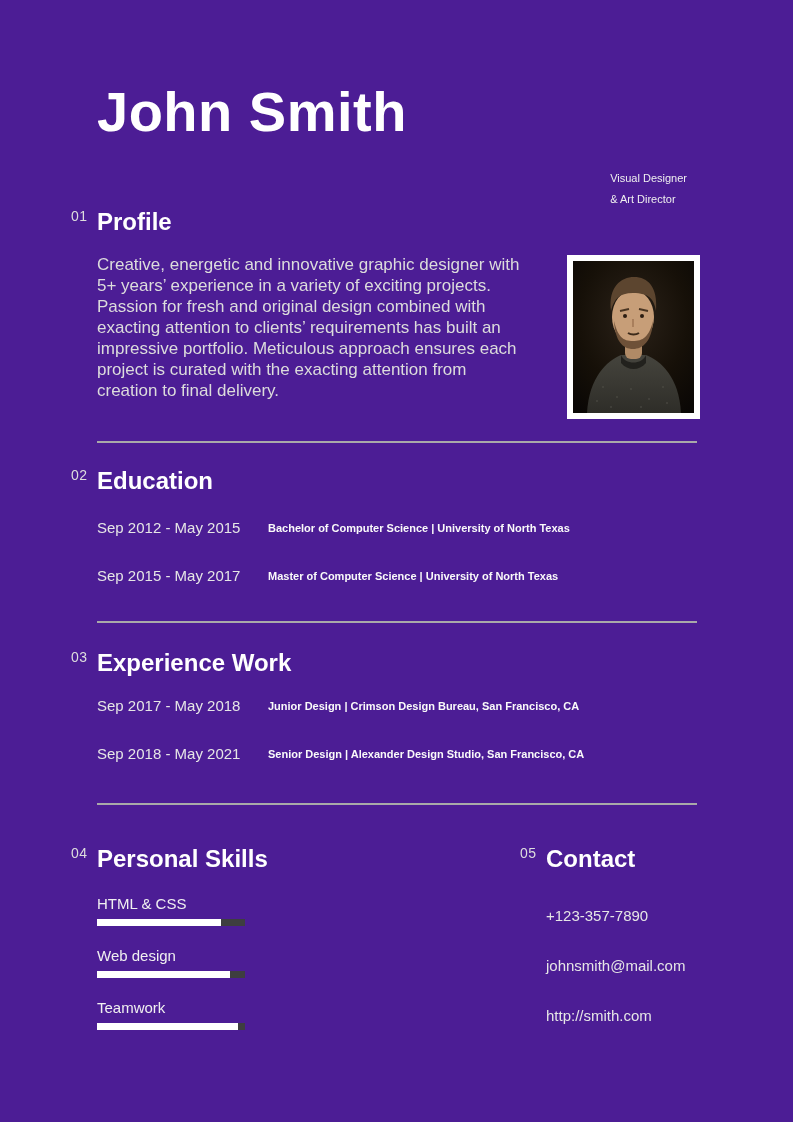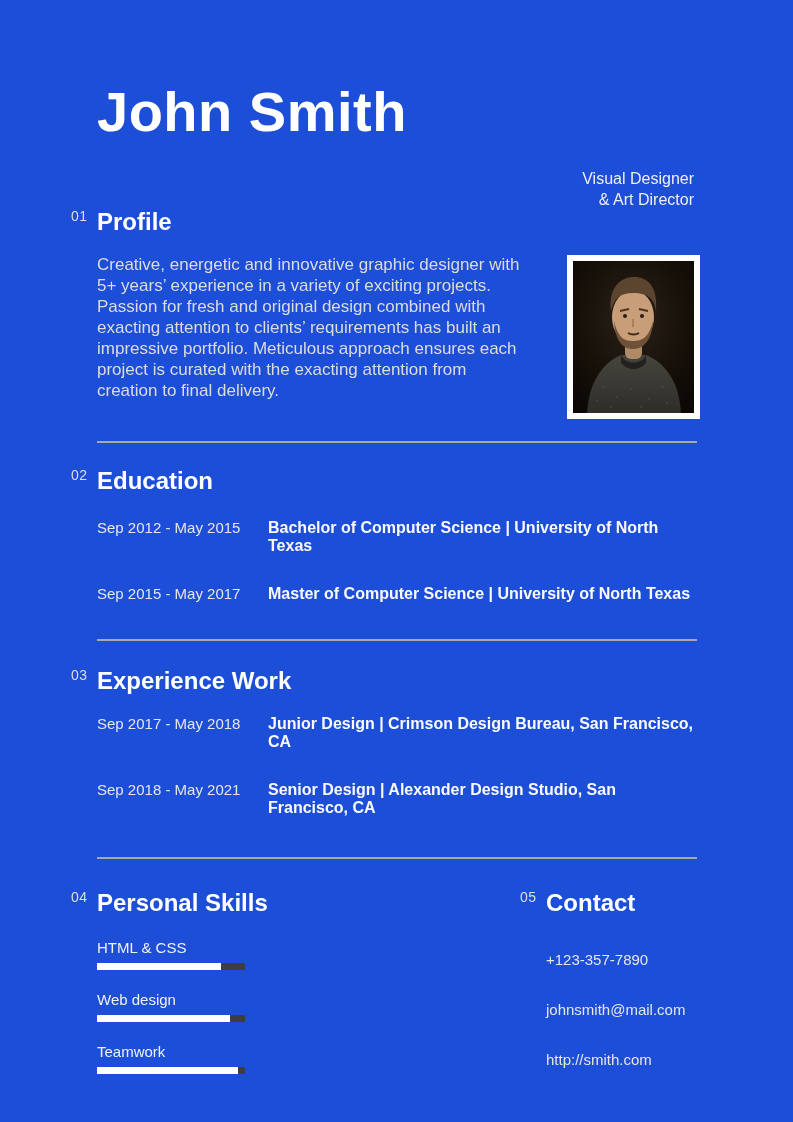--- a/index.html
+++ b/index.html
@@ -1,39 +1,39 @@
 <!DOCTYPE html>
 <html><head>
 <meta charset="utf-8">
 <style>
   html, body { margin: 0; padding: 0; background: #1f1f21; }
   .page {
     position: relative;
     width: 793px; height: 1122px;
-    background: #1d4ed8;
+    background: #4c1d95;
     font-family: "Liberation Sans", sans-serif;
     color: #e9e9e9;
     box-sizing: border-box;
     padding: 70px 96px 0 97px;
     overflow: hidden;
   }
 
   
   .name {
     margin: 14px 0 0 0;
     font-size: 56px; font-weight: 700; color: #ffffff;
     line-height: 1.0; letter-spacing: 0.5px;
   }
   .subtitle {
     margin-top: 12px;
     font-size: 24px; font-weight: 400; color: #f2f2f2; line-height: 28px;
   }
   .tagline {
-    position: absolute; top: 168px; right: 99px;
-    font-size: 16px; line-height: 21px; color: #efefef; text-align: right;
+    position: absolute; top: 168px; right: 106px;
+    font-size: 11px; line-height: 21px; color: #efefef; text-align: left;
   }
 
   
   .sec-heading {
     position: relative;
     font-size: 24px; font-weight: 700; color: #ffffff; line-height: 28px;
     width: fit-content;
   }
   .sec-num {
     position: absolute; left: -26px; top: -6px;
@@ -65,24 +65,24 @@
   .div-3 { margin-top: 40px; }
 
   
   .edu-heading { margin-top: 24px; }
   .exp-heading { margin-top: 26px; }
   .rows { margin-top: 24px; }
   .rows.exp { margin-top: 20px; }
   .row { display: flex; margin-bottom: 30px; font-size: 15px; line-height: 18px; }
   .row:last-child { margin-bottom: 0; }
   .row-date { width: 152px; margin-right: 19px; color: #e6e6e6; font-weight: 400; flex-shrink: 0; }
-  .row-detail { color: #fafafa; font-weight: 700; font-size: 16px; }
-
-  
-  .bottom { display: flex; margin-top: 30px; }
+  .row-detail { color: #fafafa; font-weight: 700; font-size: 11px; }
+
+  
+  .bottom { display: flex; margin-top: 40px; }
   .skills-block { width: 423px; flex-shrink: 0; }
   .contact-block { flex: 1; padding-left: 26px; }
   .skills-cols { display: flex; gap: 63px; margin-top: 22px; }
   .skills-col { width: 148px; }
   .skill { margin-bottom: 21px; }
   .skill-label { font-size: 15px; line-height: 18px; color: #f0f0f0; }
   .skill-track { margin-top: 6px; width: 148px; height: 7px; background: #3e3e40; }
   .skill-fill { height: 100%; background: #ffffff; }
 
   .contact-items { margin-top: 34px; }

